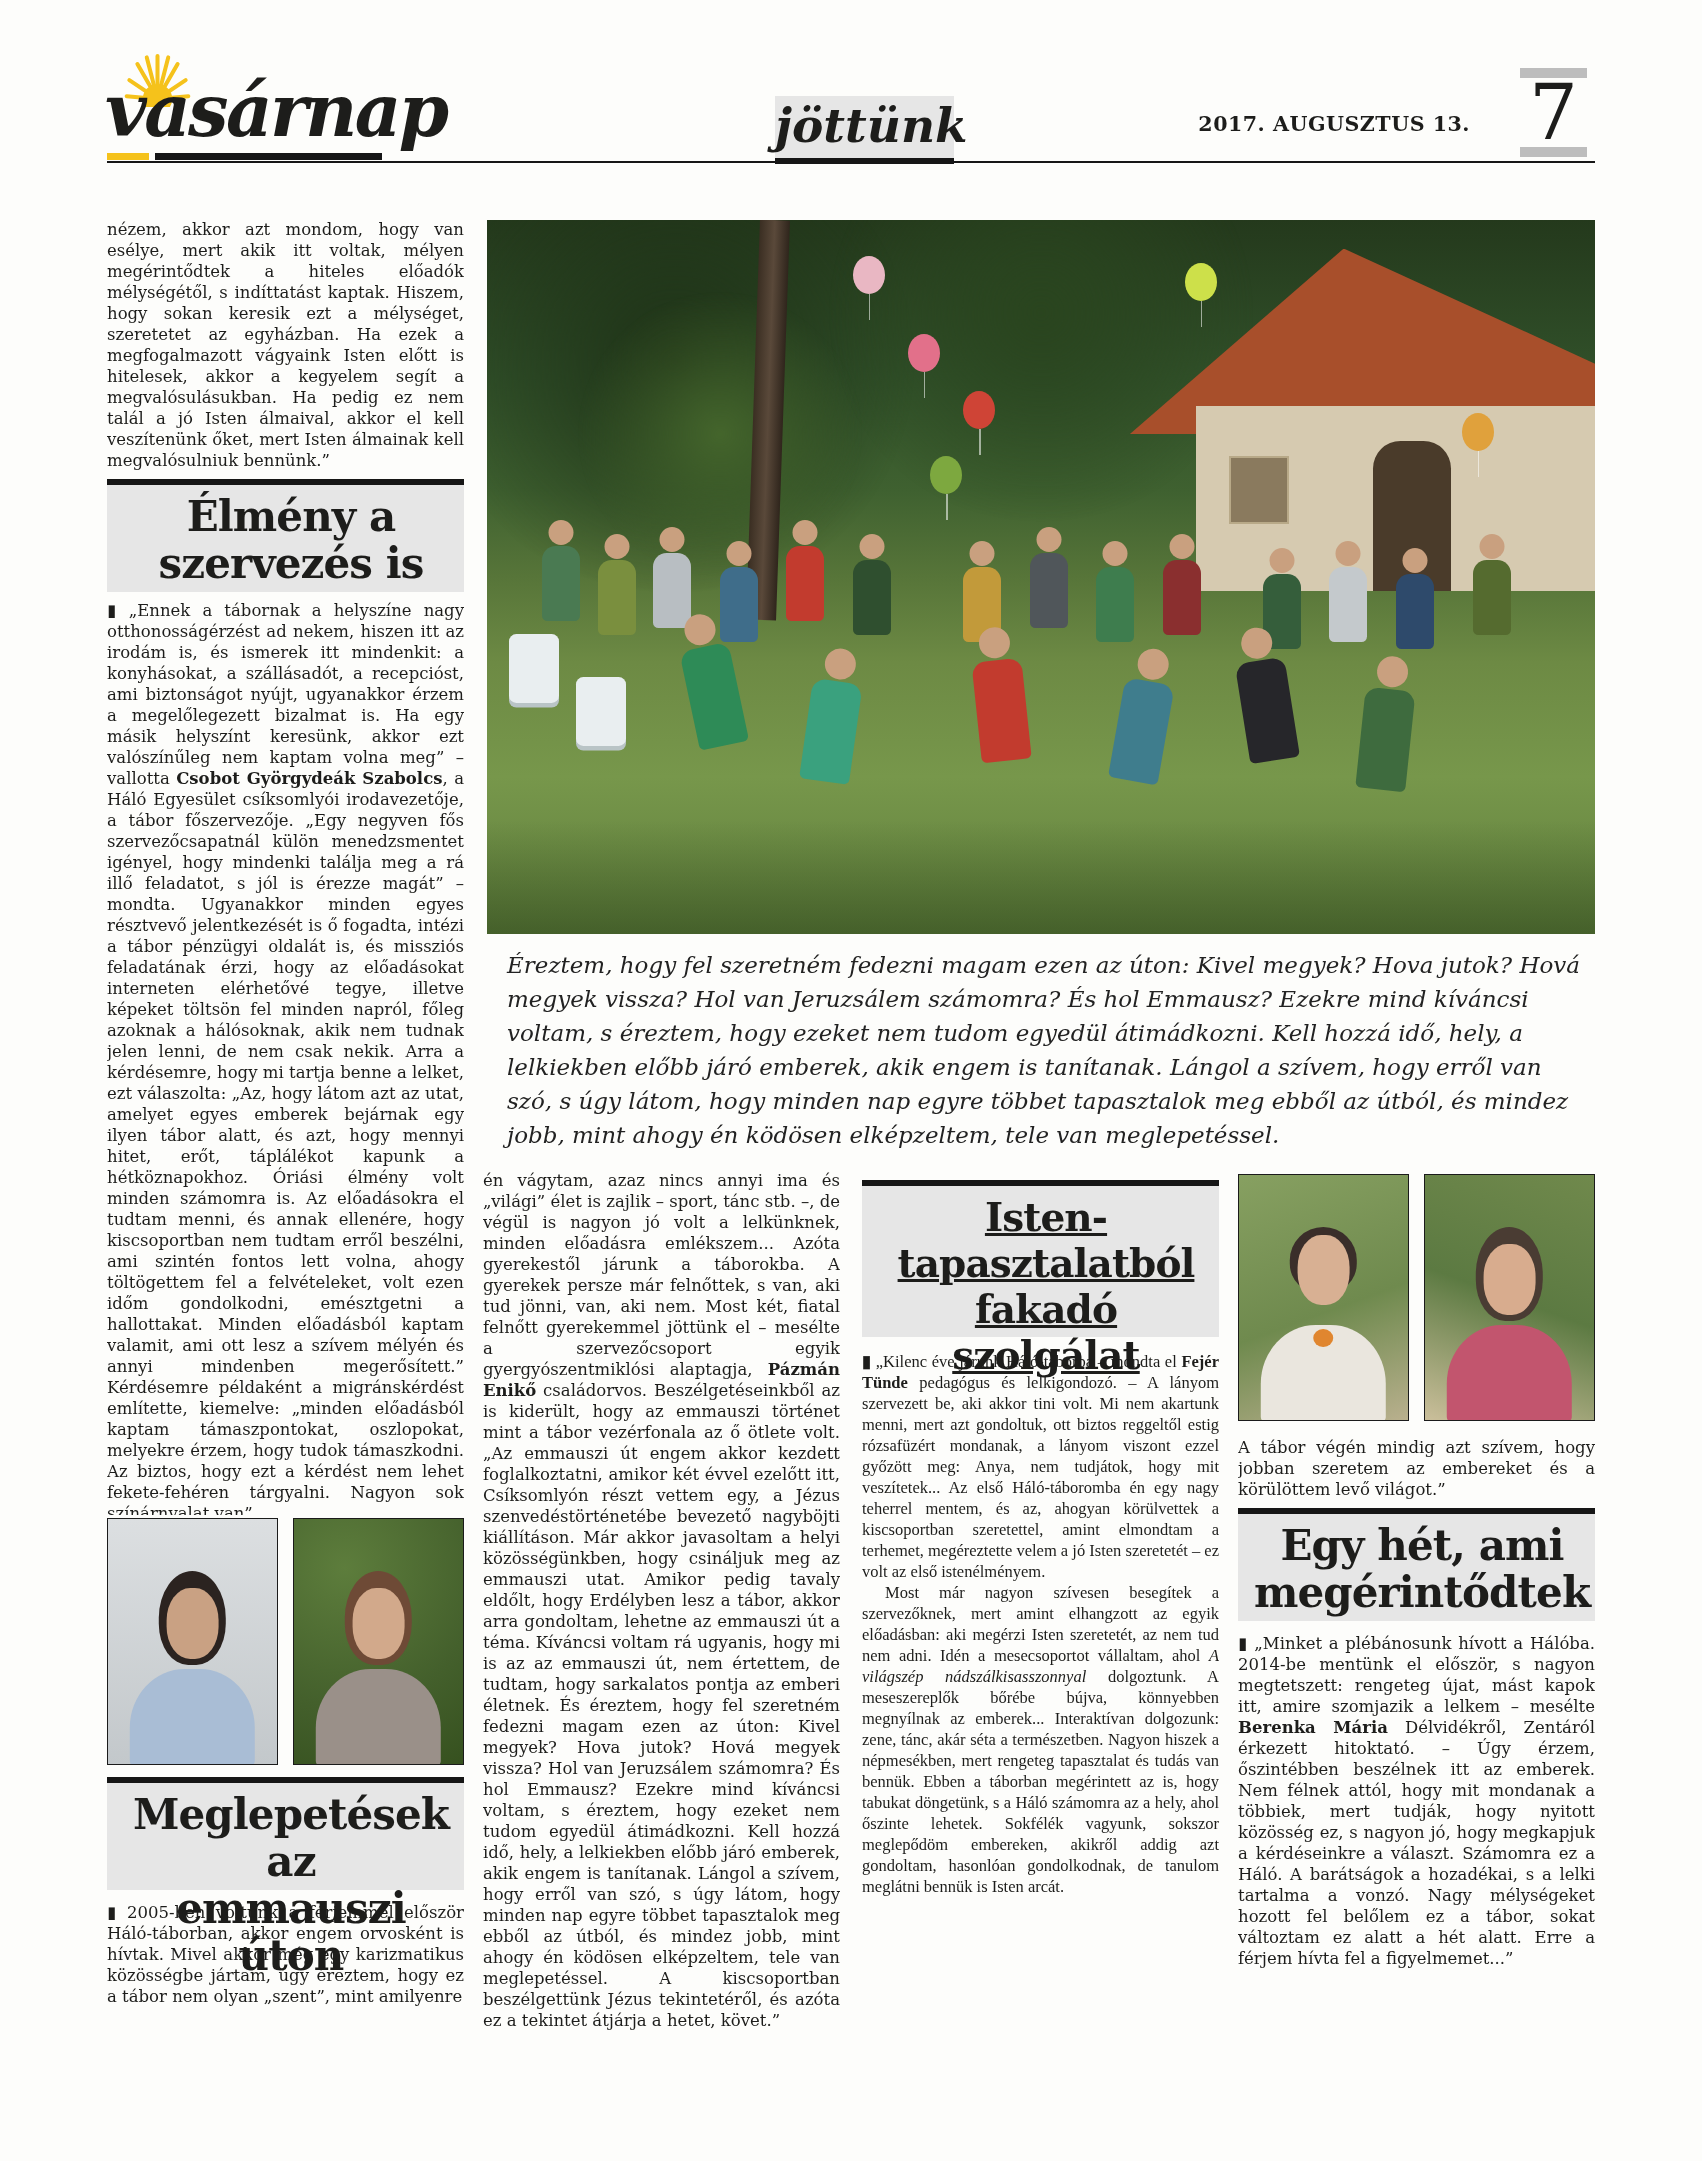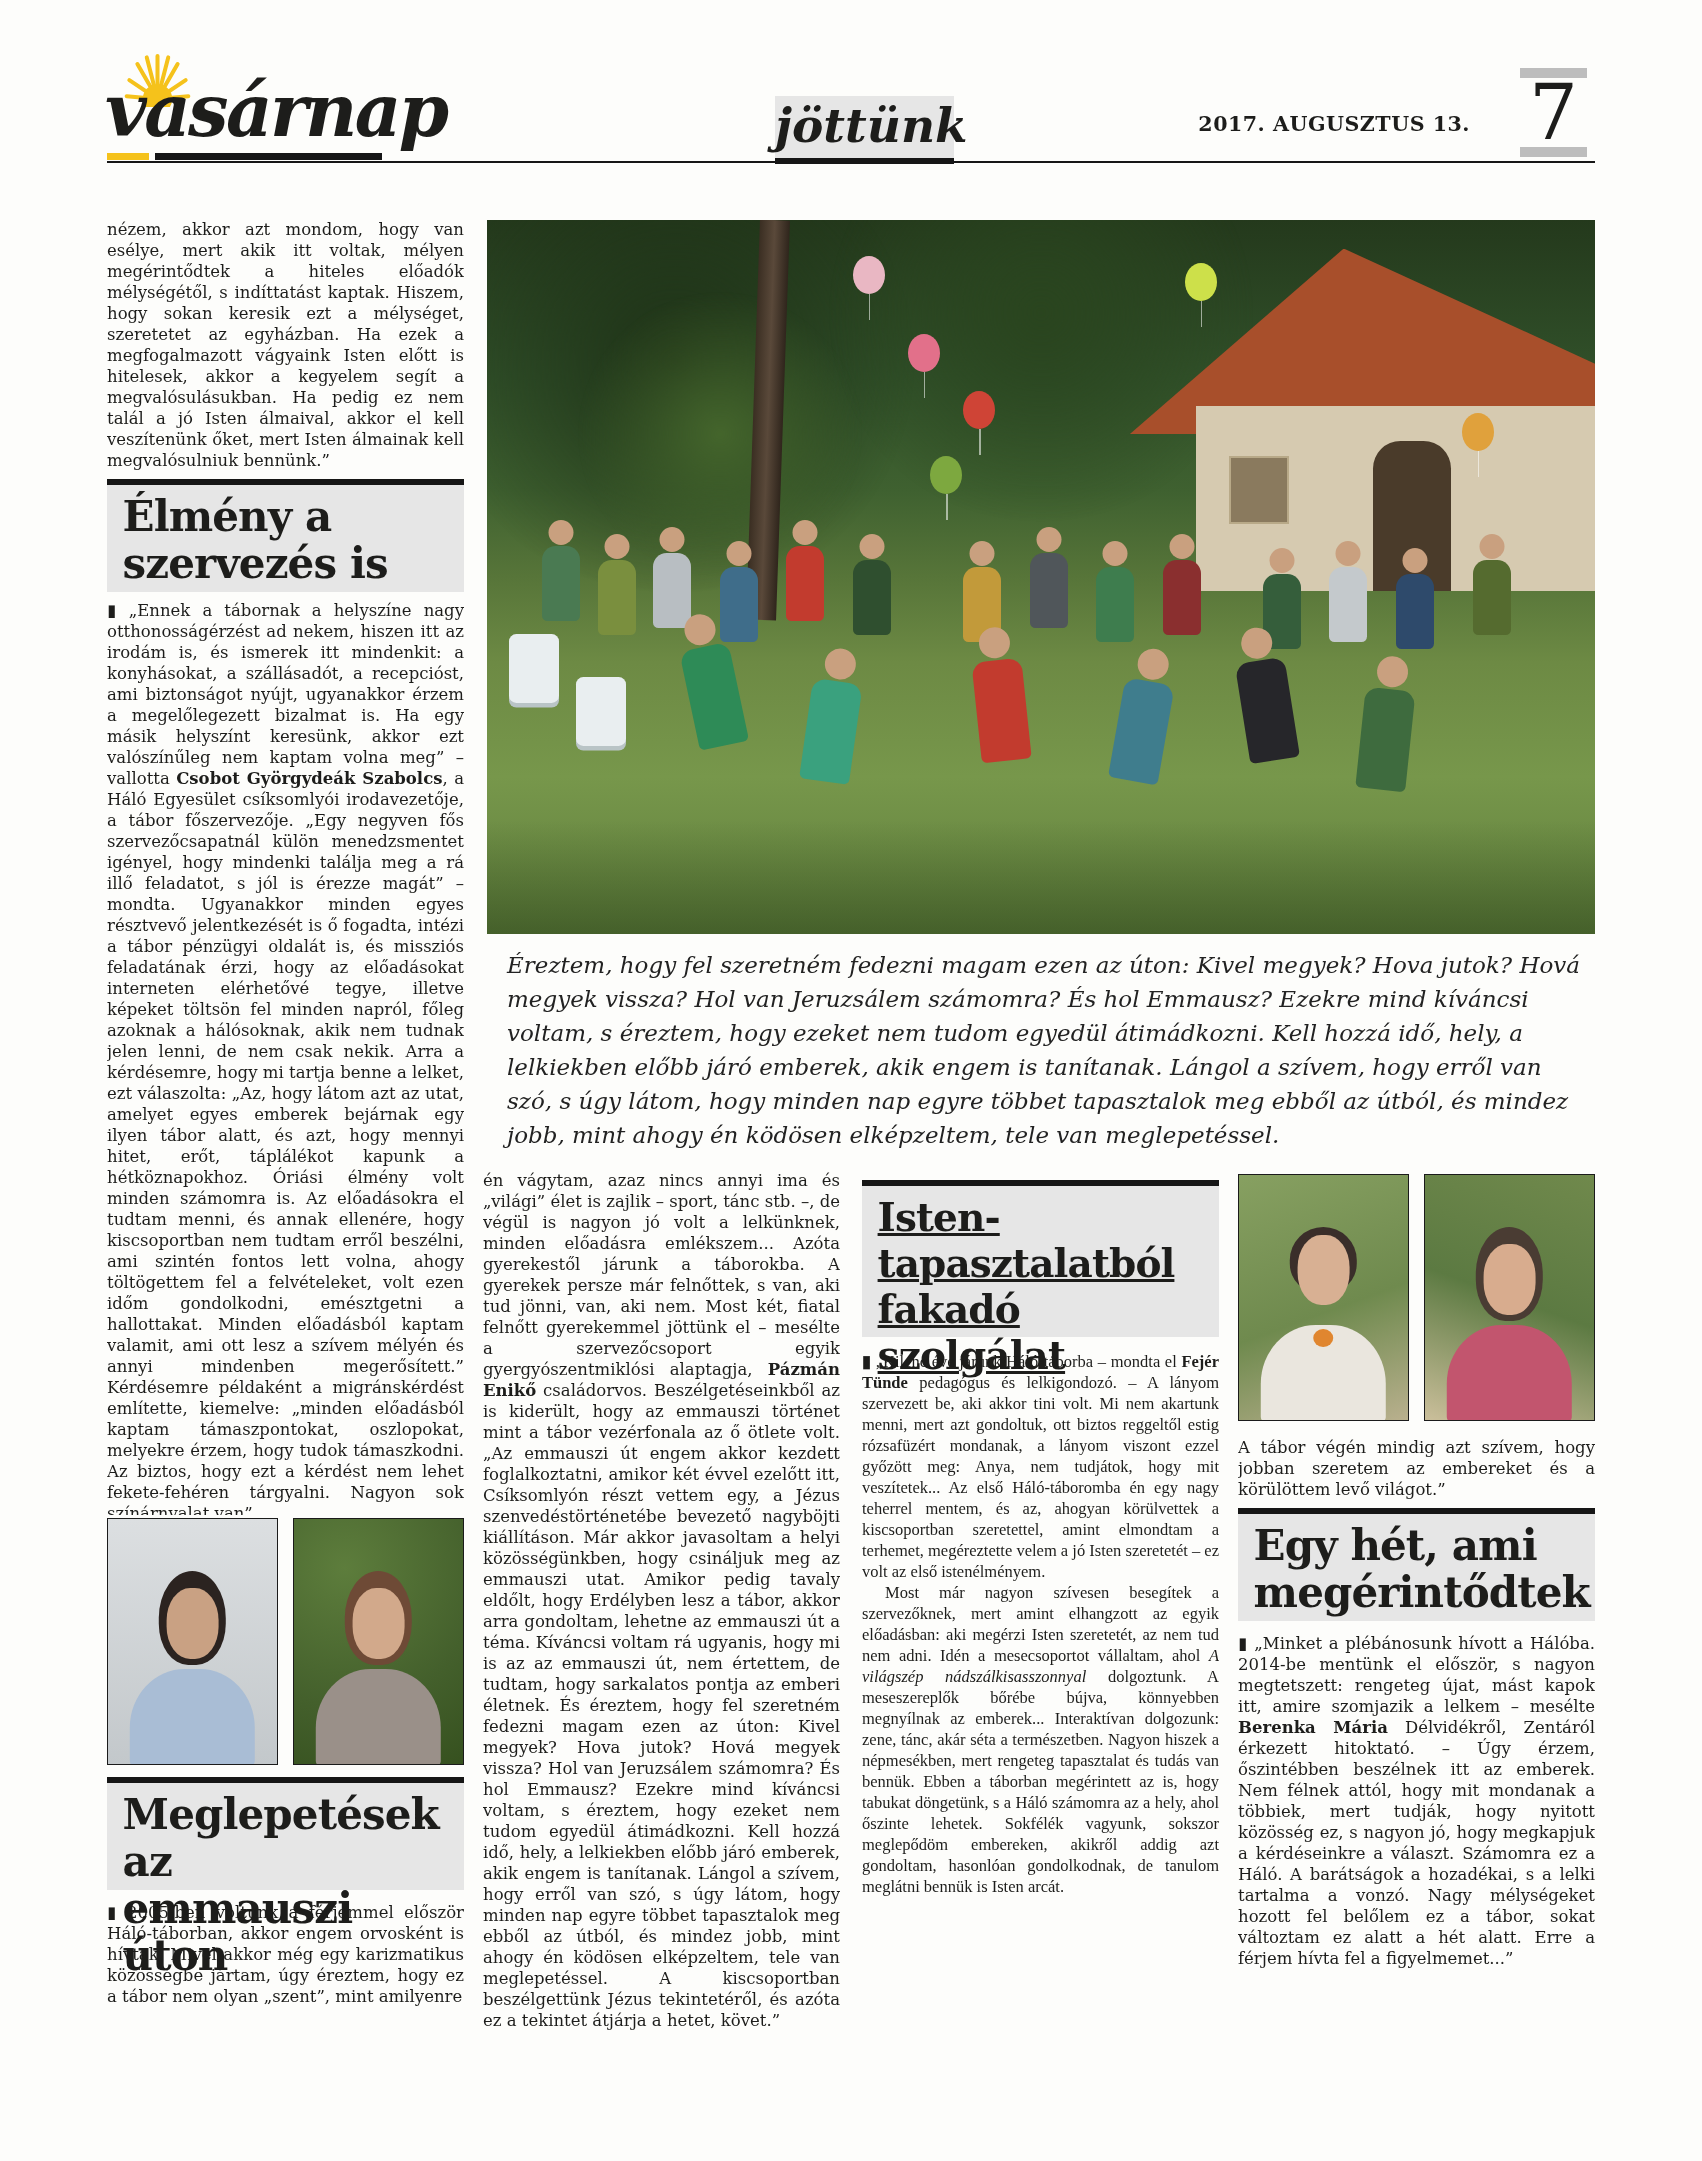--- a/index.html
+++ b/index.html
@@ -1,18 +1,18 @@
 <!DOCTYPE html>
 <html lang="hu" style="font-size:7.3px"><head>
 <meta charset="utf-8">
 <style>
   html,body{margin:0;padding:0;background:#888;}
   .page{position:relative;width:1702px;height:2161px;background:#fdfdfb;overflow:hidden;
         font-family:"DejaVu Serif",serif;color:#1d1d1b;}
-  .abs{position:absolute;}
+  .abs{position:absolute;text-align:center;}
 
   
   .logo{left:105px;top:64px;width:293px;height:96px;}
   .logo-text{position:absolute;left:0;bottom:13px;font-style:italic;font-weight:700;
              font-size:72px;letter-spacing:-2.7px;line-height:1;}
   .sun{position:absolute;left:18.3px;top:-16.5px;}
   .logo-rule{position:absolute;left:1.8px;bottom:0;width:275px;height:7.3px;display:flex;}
   .logo-rule .y{width:42px;height:7.3px;background:#f5c21b;margin-right:6.4px;}
   .logo-rule .b{flex:1;height:7.3px;background:#161616;}
   .header-rule{left:107px;top:161px;width:1488px;height:2.3px;background:#161616;}

